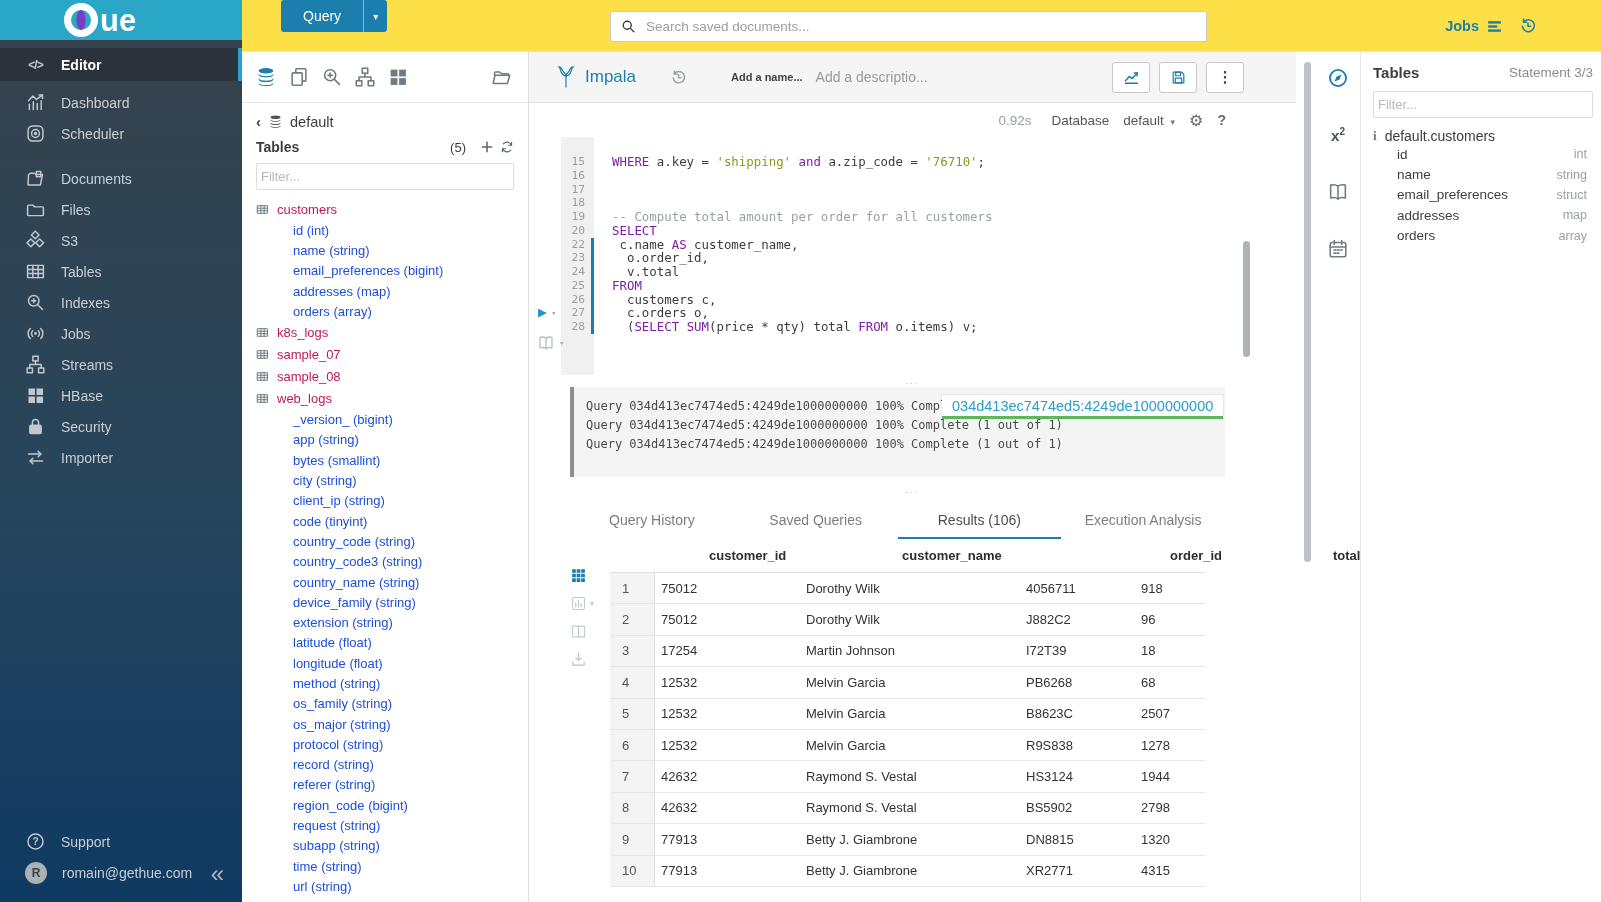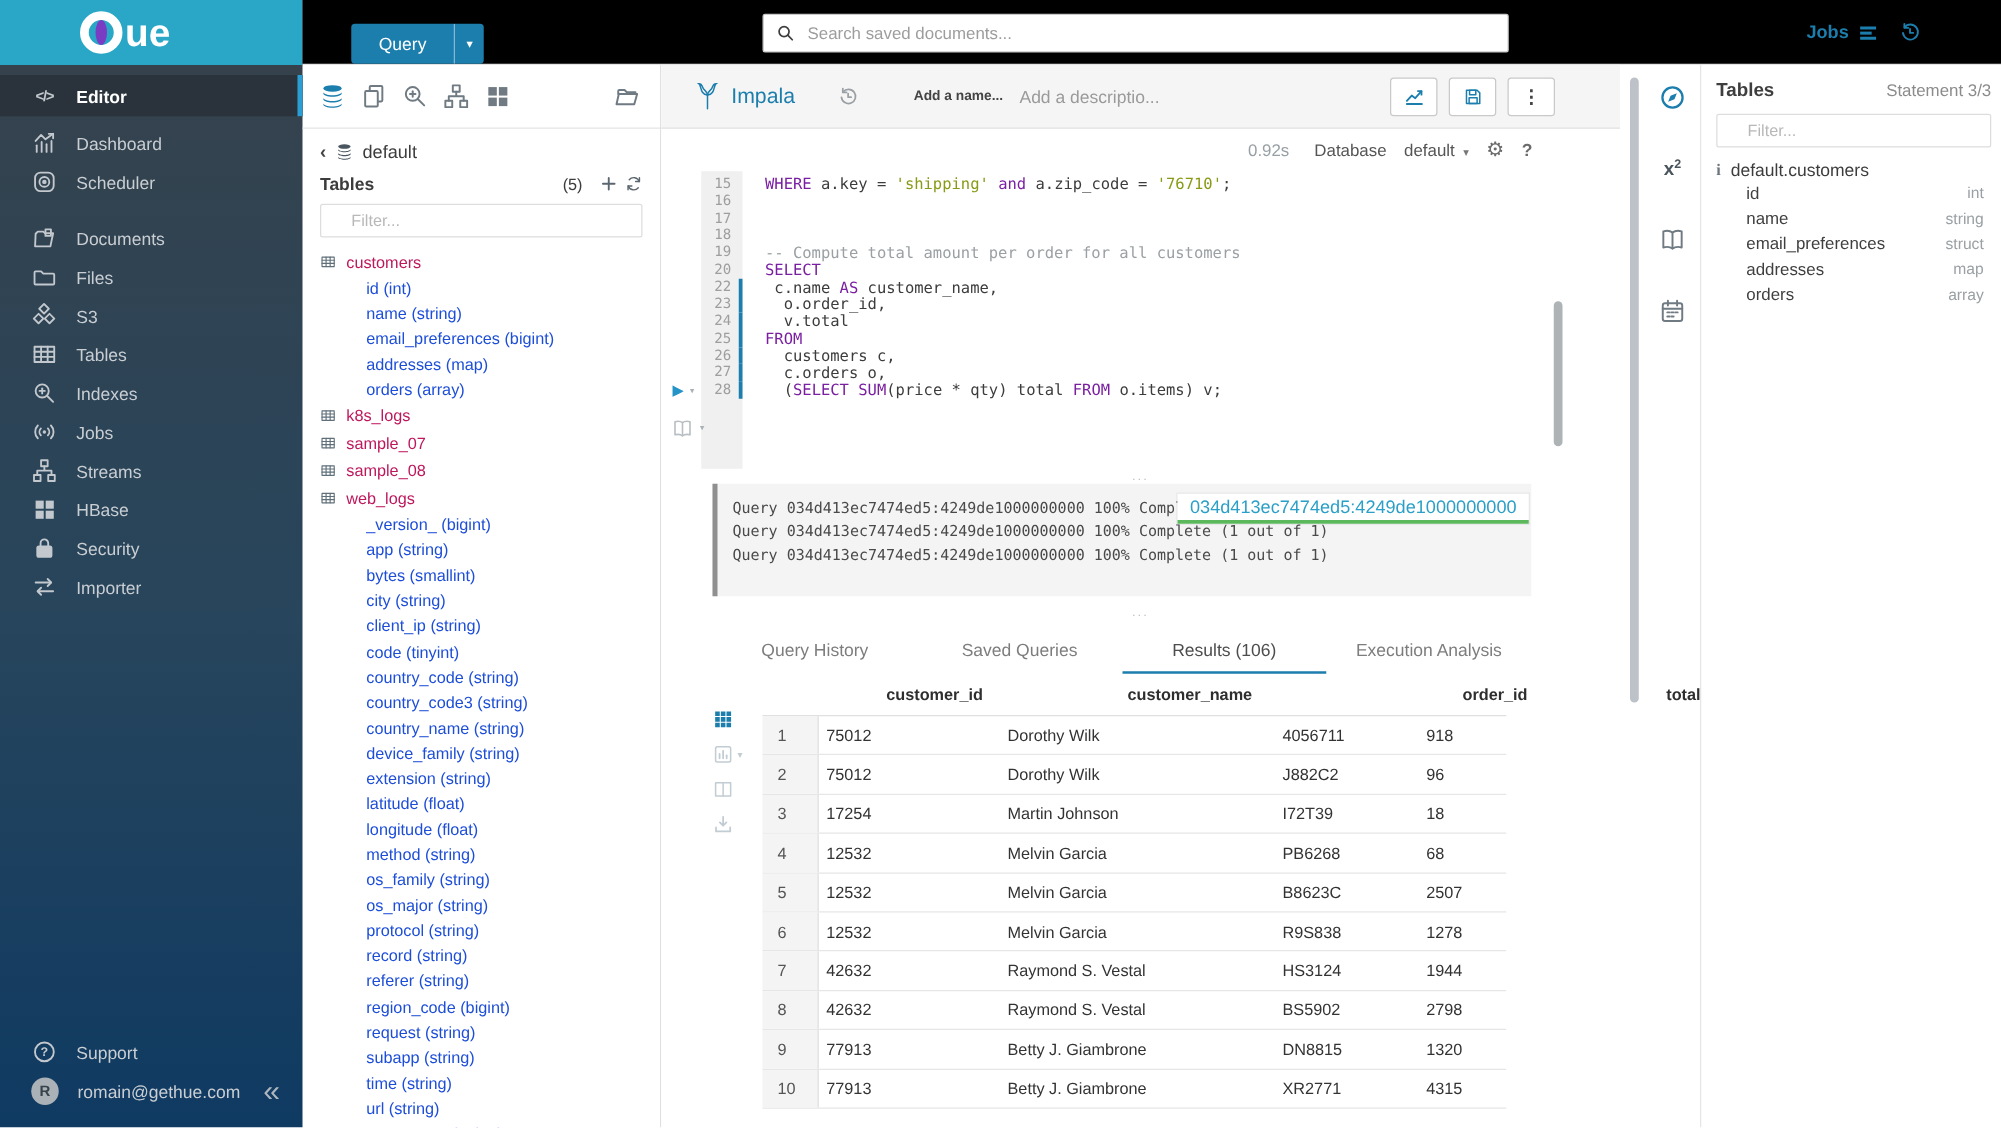--- a/index.html
+++ b/index.html
@@ -5,36 +5,36 @@
   html,body{margin:0;padding:0;background:#fff;}
   *{box-sizing:border-box;}
   .app{position:relative;width:1601px;height:902px;overflow:hidden;
        font-family:"Liberation Sans",sans-serif;color:#3c3c3c;display:flex;}
   .ic{display:inline-flex;align-items:center;justify-content:center;flex:0 0 auto;}
   .ic svg{width:100%;height:100%;display:block;}
 
   
   .sidebar{width:242px;height:100%;flex:0 0 242px;display:flex;flex-direction:column;
            background:linear-gradient(180deg,#37424b 0%,#27455c 55%,#0f3a62 100%);position:relative;}
-  .banner{height:52px;background:#2aa7c7;display:flex;align-items:center;justify-content:center;}
+  .banner{height:40px;background:#2aa7c7;display:flex;align-items:center;justify-content:center;}
   .nav{padding-top:8px;flex:1;}
   .side-item{position:relative;height:31px;display:flex;align-items:center;padding-left:25px;
              color:#c9ced3;font-size:14px;cursor:pointer;}
   .side-item .ic{width:21px;height:21px;margin-right:15px;color:#c2c8cd;}
   .side-item.sel{height:33px;background:#2a333b;color:#fff;font-weight:bold;margin-bottom:6px;}
   .side-item.sel::after{content:"";position:absolute;right:0;top:0;bottom:0;width:4px;background:#2b9fd4;}
   .side-item.gap{margin-top:14px;}
   .code-glyph{font-family:"Liberation Sans",sans-serif;font-weight:bold;font-size:12px;letter-spacing:-1px;}
   .side-bottom{padding:0 0 14px 0;}
   .collapse{position:absolute;right:18px;bottom:16px;color:#aeb6bd;font-size:24px;line-height:1;cursor:pointer;}
 
   
   .main{flex:1;display:flex;flex-direction:column;min-width:0;}
-  .topbar{height:52px;flex:0 0 52px;background:#000000;border-bottom:1px solid #e3e3e3;
-          position:relative;display:flex;align-items:flex-end;}
+  .topbar{height:52px;flex:0 0 52px;background:#fde047;border-bottom:1px solid #e3e3e3;
+          position:relative;display:flex;align-items:flex-start;}
   .query-btn{margin-left:39px;height:32px;display:flex;align-items:stretch;border-radius:3px;
              overflow:hidden;background:#1c7ead;color:#fff;font-size:14px;cursor:pointer;}
   .query-btn .lbl{display:flex;align-items:center;padding:0 22px;}
   .query-btn .caret{display:flex;align-items:center;padding:0 9px;border-left:1px solid rgba(255,255,255,.45);font-size:10px;}
   .search-wrap{position:absolute;left:368px;top:11px;width:597px;height:31px;border:1px solid #c9c9c9;
                border-radius:2px;display:flex;align-items:center;padding:0 10px;background:#fff;}
   .search-wrap .ic{width:15px;height:15px;color:#3e3e3e;margin-right:8px;}
   .search-wrap input{border:none;outline:none;flex:1;font-size:13.5px;color:#444;
                      font-family:"Liberation Sans",sans-serif;}
   .search-wrap input::placeholder{color:#9d9d9d;}
@@ -53,21 +53,21 @@
   .la-toolbar .ic.active{color:#1c7ead;}
   .la-toolbar .spacer{flex:1;}
   .la-body{flex:1;padding:10px 14px 0 14px;overflow:hidden;}
   .crumb{display:flex;align-items:center;gap:7px;font-size:14.5px;color:#3c3c3c;margin-bottom:9px;cursor:pointer;}
   .crumb .back{font-size:15px;font-weight:bold;color:#444;}
   .crumb .ic{width:15px;height:15px;color:#49565f;}
   .la-head{display:flex;align-items:center;margin-bottom:8px;}
   .la-head .title{font-weight:bold;font-size:14px;color:#3c3c3c;flex:1;}
   .la-head .cnt{font-size:13px;color:#3c3c3c;margin-right:8px;}
   .la-head .ic{width:14px;height:14px;color:#5b6770;margin-left:6px;cursor:pointer;}
-  .filter{width:100%;height:27px;border:1px solid #ddd;border-radius:2px;padding:0 24px;font-size:13px;
+  .filter{width:100%;height:27px;border:1px solid #ddd;border-radius:2px;padding:0 4px;font-size:13px;
           color:#555;outline:none;font-family:"Liberation Sans",sans-serif;}
   .filter::placeholder{color:#b8b8b8;}
   .tree{margin-top:8px;}
   .tree-table{display:flex;align-items:center;gap:8px;height:22px;font-size:13px;color:#be185d;cursor:pointer;}
   .tree-table .ic{width:13px;height:13px;color:#60707a;}
   .tree-col{height:20.3px;display:flex;align-items:center;padding-left:37px;font-size:13px;color:#1d4ed8;cursor:pointer;}
 
   
   .editor-col{width:767px;flex:0 0 767px;display:flex;flex-direction:column;background:#fff;min-width:0;}
   .ed-head{height:51px;flex:0 0 51px;background:#f5f5f5;border-bottom:1px solid #e2e2e2;
@@ -87,21 +87,21 @@
              padding-right:70px;gap:14px;font-size:13.5px;}
   .dur{color:#98a0a5;}
   .db-label{color:#555;margin-left:6px;}
   .db-val{color:#555;cursor:pointer;}
   .db-val .c{font-size:9px;color:#777;margin-left:3px;}
   .gear{color:#6b6b6b;font-size:16px;cursor:pointer;}
   .help{color:#6b6b6b;font-weight:bold;font-size:14px;cursor:pointer;}
 
   .code-area{height:238px;flex:0 0 238px;position:relative;font-family:"DejaVu Sans Mono","Liberation Mono",monospace;}
   .gutter-strip{position:absolute;left:32px;top:0;bottom:0;width:33px;background:#f0f0f0;}
-  .code-lines{position:absolute;left:0;top:3px;right:40px;}
+  .code-lines{position:absolute;left:0;top:18px;right:40px;}
   .code-line{display:flex;height:13.75px;font-size:12.4px;line-height:13.75px;white-space:pre;}
   .code-line .ln{width:65px;flex:0 0 65px;text-align:right;padding-right:9px;color:#9e9e9e;
                  font-size:11.3px;position:relative;}
   .code-line.mark .ln::after{content:"";position:absolute;right:0;top:0;bottom:0;width:3px;background:#1c7ead;}
   .code-line .ct{padding-left:18px;}
   .tok-k{color:#7b1fa2;}
   .tok-s{color:#8a9a16;}
   .tok-c{color:#9aa0a3;}
   .run-ctl{position:absolute;left:9px;top:168px;display:flex;align-items:center;cursor:pointer;}
   .run-ctl .tri{color:#2493c8;font-size:15px;line-height:1;}

